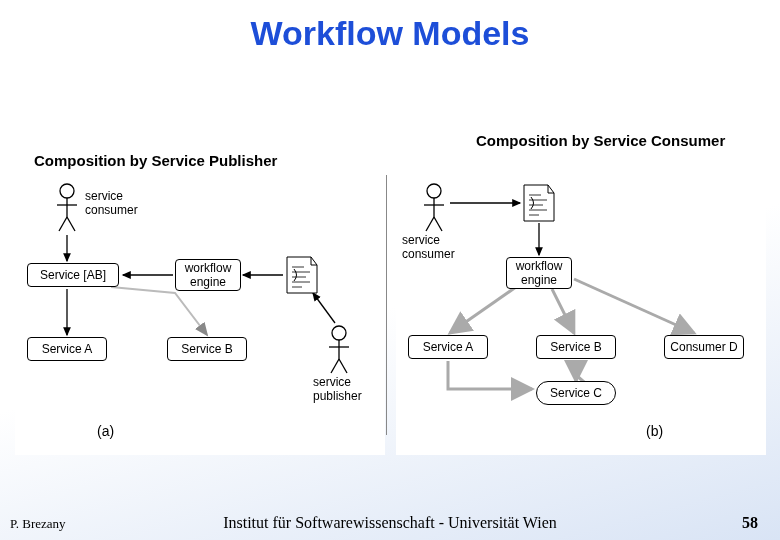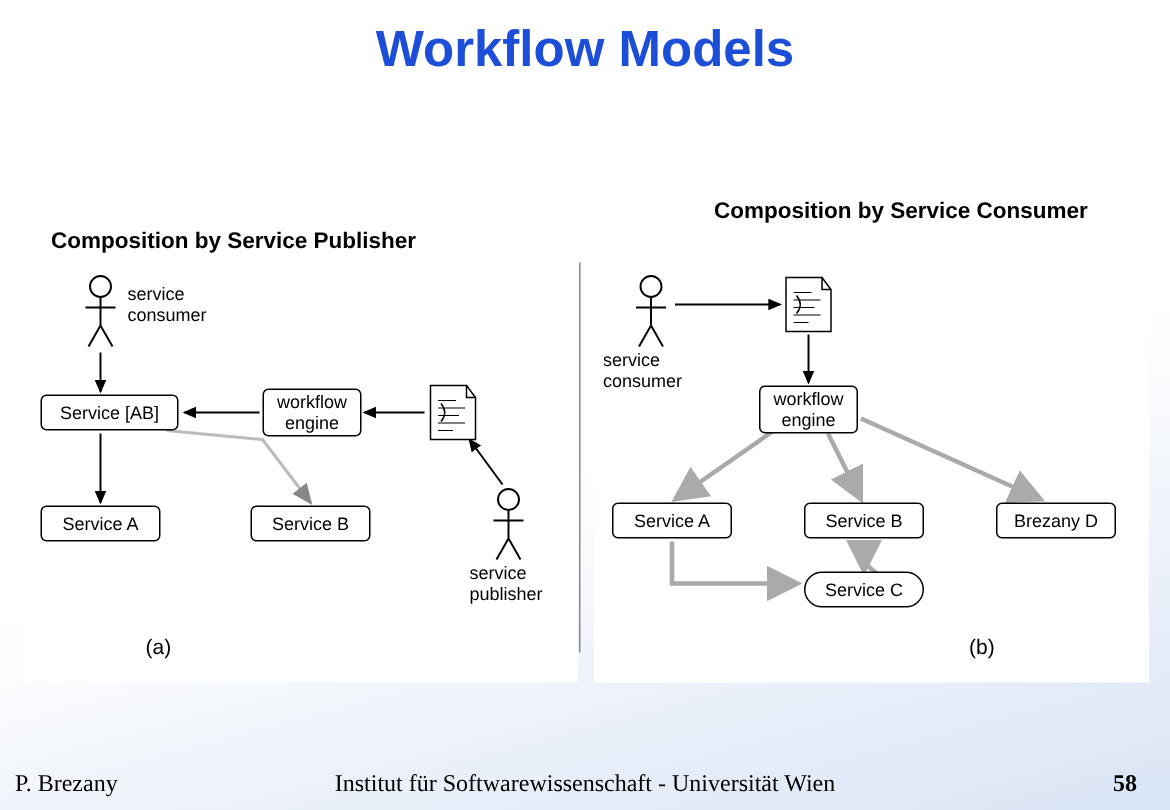--- a/index.html
+++ b/index.html
@@ -20,21 +20,21 @@
     padding-top: 14px;
   }
   .subs { position: absolute; top: 132px; width: 100%; }
   .sub-left { position: absolute; left: 34px; font-weight: bold; font-size: 15px; margin-top: 20px; }
   .sub-right { position: absolute; left: 428px; font-weight: bold; font-size: 15px; margin-left: 48px; }
   .panel-a { position: absolute; left: 15px; top: 175px; width: 370px; height: 280px; background: #fff; }
   .panel-b { position: absolute; left: 396px; top: 175px; width: 370px; height: 280px; background: #fff; }
   .box { position: absolute; border: 1.2px solid #000; border-radius: 4px; background: #fff; font-size: 12px; text-align: center; display: flex; align-items: center; justify-content: center; padding: 2px 4px; }
   .lbl { position: absolute; font-size: 12px; }
   .figlabel { position: absolute; font-size: 14px; }
-  .author { position: absolute; left: 10px; bottom: 8px; font-family: "Comic Sans MS", cursive; font-size: 16px; }
+  .author { position: absolute; left: 10px; bottom: 8px; font-family: "Comic Sans MS", cursive; font-size: 13px; }
   .institute { position: absolute; left: 0; right: 0; bottom: 8px; text-align: center; font-family: "Comic Sans MS", cursive; font-size: 16px; }
   .pagenum { position: absolute; right: 22px; bottom: 8px; font-family: "Comic Sans MS", cursive; font-weight: bold; font-size: 16px; }
   svg { position: absolute; left: 0; top: 0; }
   .divider { position: absolute; left: 386px; top: 175px; width: 1px; height: 260px; background: #888; }
 </style>
 </head>
 <body>
 
 <div class="title">Workflow Models</div>
 
@@ -144,20 +144,20 @@
       <path d="M180 186 L180 200 L196 214"></path>
       <line x1="180" y1="186" x2="180" y2="206" marker-end="url(#ahBg)"></line>
     </g>
   </svg>
   <div class="lbl" style="left:6px; top:58px; white-space:pre;">service
 consumer</div>
   <div class="box" style="left:110px; top:82px; width:66px; height:32px; white-space:pre;">workflow
 engine</div>
   <div class="box" style="left:12px; top:160px; width:80px; height:24px;">Service A</div>
   <div class="box" style="left:140px; top:160px; width:80px; height:24px;">Service B</div>
-  <div class="box" style="left:268px; top:160px; width:80px; height:24px;">Brezany D</div>
+  <div class="box" style="left:268px; top:160px; width:80px; height:24px;">Consumer D</div>
   <div class="box" style="left:140px; top:206px; width:80px; height:24px;border-radius:12px;">Service C</div>
   <div class="figlabel" style="left:250px; top:248px;">(b)</div>
 </div>
 
 <div class="author">P. Brezany</div>
 <div class="institute">Institut für Softwarewissenschaft - Universität Wien</div>
 <div class="pagenum">58</div>
 
 </body></html>

